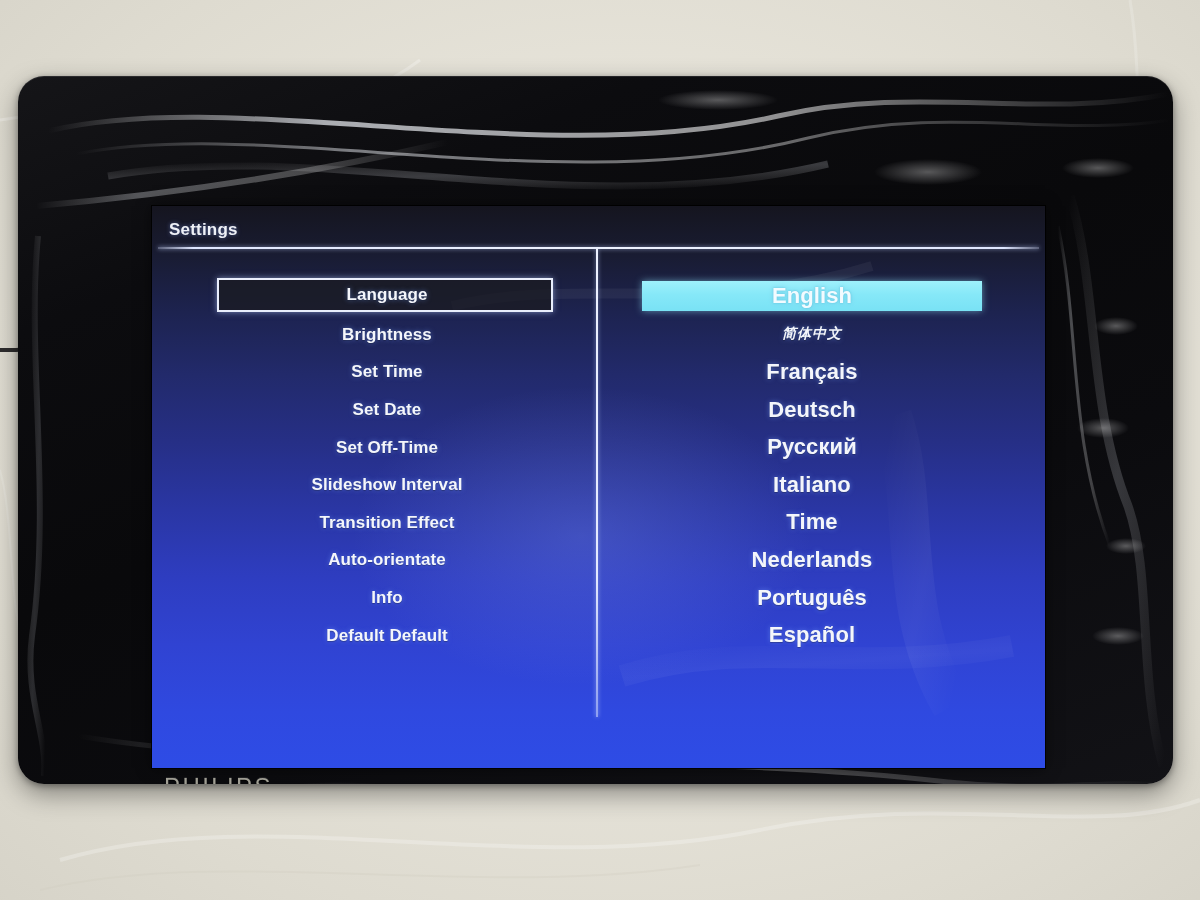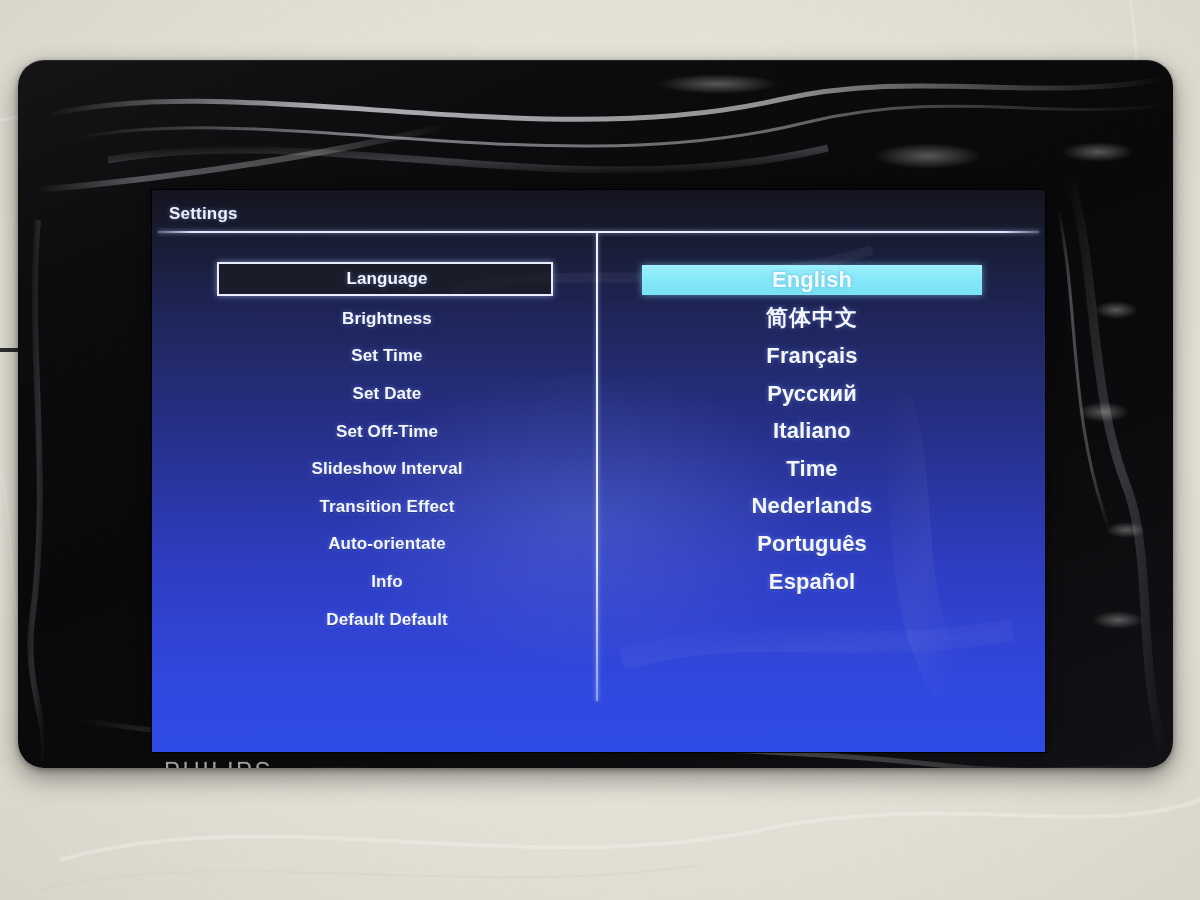--- a/index.html
+++ b/index.html
@@ -25,21 +25,21 @@
     position: absolute;
     inset: 0;
     pointer-events: none;
     opacity: .55;
   }
 
   
   #device {
     position: absolute;
     left: 18px;
-    top: 60px;
+    top: 76px;
     width: 1155px;
     height: 708px;
     border-radius: 26px;
     background:
       linear-gradient(158deg, #151518 0%, #0c0c0f 22%, #09090b 46%, #0b0b0e 68%, #121216 100%);
     box-shadow:
       0 10px 26px rgba(0,0,0,.40),
       0 2px 6px rgba(0,0,0,.35),
       inset 0 1px 0 rgba(255,255,255,.10);
     overflow: hidden;
@@ -159,21 +159,21 @@
   .lang-row.selected {
     background: linear-gradient(180deg, #9ef0fb 0%, #86e8f8 45%, #79e2f5 100%);
     height: 30px;
     margin: 3px 0 4.6px 0;
     box-shadow: 0 0 7px rgba(150,235,255,.55);
   }
   .lang-row.selected .lang-label {
     color: #f2fbff;
     text-shadow: 0 0 5px rgba(120,210,235,.95), 0 0 2px rgba(90,180,210,.9);
   }
-  .lang-label.cjk { font-size: 22px; letter-spacing: 1px; }
+  .lang-label.cjk { font-size: 14px; letter-spacing: 1px; font-style: italic; }
 
   
   #brand {
     position: absolute;
     left: 146px;
     top: 697px;
     color: #a9a79c;
     font-size: 24px;
     font-weight: normal;
     letter-spacing: 2.4px;
@@ -309,20 +309,23 @@
           <div class="lang-row selected">
             <span class="lang-label">English</span>
           </div>
           <div class="lang-row">
             <span class="lang-label cjk">简体中文</span>
           </div>
           <div class="lang-row">
             <span class="lang-label">Français</span>
           </div>
           <div class="lang-row">
+            <span class="lang-label">Deutsch</span>
+          </div>
+          <div class="lang-row">
             <span class="lang-label">Русский</span>
           </div>
           <div class="lang-row">
             <span class="lang-label">Italiano</span>
           </div>
           <div class="lang-row">
             <span class="lang-label">Time</span>
           </div>
           <div class="lang-row">
             <span class="lang-label">Nederlands</span>

